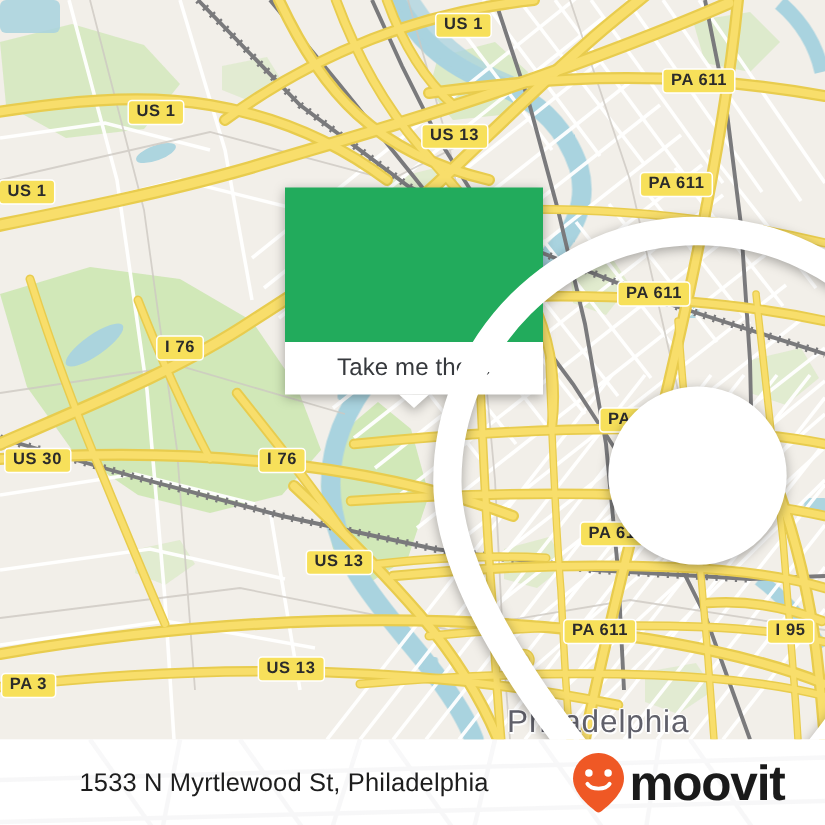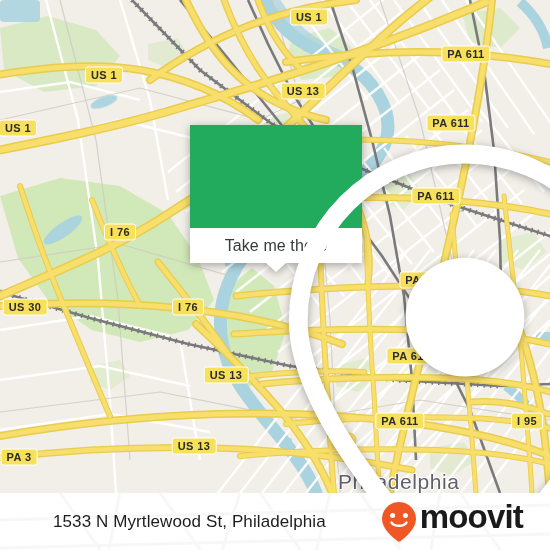--- a/index.html
+++ b/index.html
@@ -172,21 +172,21 @@
   }
   #footer-address {
     font-family: "Liberation Sans", sans-serif;
     font-size: 17px;
     color: #1d1d1d;
     white-space: nowrap;
     letter-spacing: .1px;
   }
   #brand {
     display: flex;
-    align-items: flex-start;
+    align-items: center;
     gap: 1px;
   }
   #brand-name {
     font-family: "Liberation Sans", sans-serif;
     font-size: 33px;
     font-weight: bold;
     color: #1a1a1a;
     letter-spacing: -.8px;
     line-height: 33px;
   }

